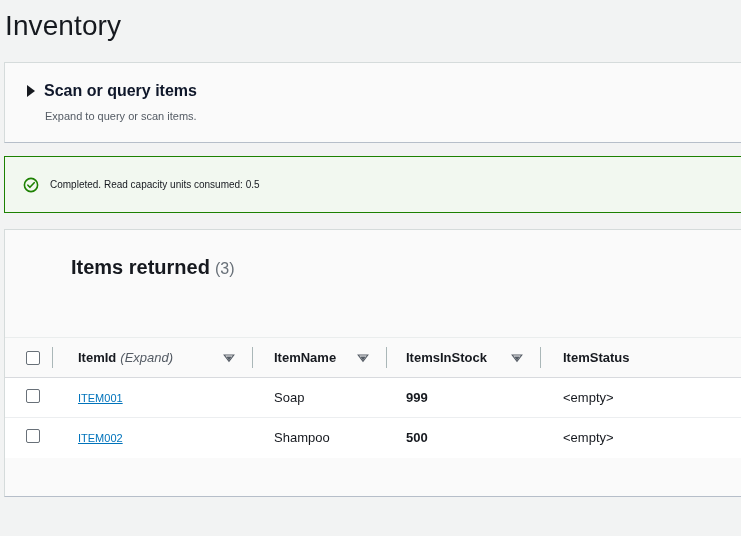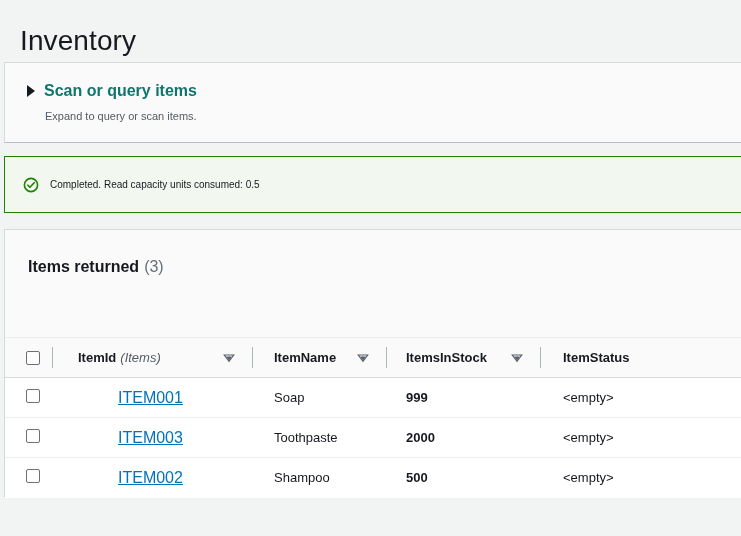--- a/index.html
+++ b/index.html
@@ -21,21 +21,21 @@
     height: 62px;
     padding: 8px 0 0 4px;
     background: #f2f3f3;
   }
   .page-title {
     font-size: 28px;
     font-weight: 400;
     color: #16191f;
     line-height: 36px;
     letter-spacing: 0.1px;
-    margin: 15px;
+    margin: 0;
     padding-left: 1px;
   }
 
   
   .card {
     background: #ffffff;
     border: 1px solid #e4e6e7;
     border-top: 1px solid #d5dbdb;
     border-left: 1px solid #d5dbdb;
     border-bottom: 1px solid #b6bec9;
@@ -70,21 +70,21 @@
     top: 1px;
     width: 0;
     height: 0;
     border-top: 6px solid transparent;
     border-bottom: 6px solid transparent;
     border-left: 8px solid #16191f;
   }
   .expandable-title {
     font-size: 16px;
     font-weight: bold;
-    color: #0f766e;
+    color: #0f172a;
     line-height: 20px;
   }
   .expandable-desc {
     font-size: 11px;
     color: #545b64;
     padding-left: 40px;
     margin-top: 7px;
     line-height: 16px;
   }
 
@@ -117,24 +117,25 @@
   .table-card {
     margin-top: 16px;
     background: #fafafa;
     height: 268px;
   }
   .table-head-bar {
     height: 107px;
     padding: 27px 0 0 23px;
   }
   .table-title {
-    font-size: 16px;
+    font-size: 20px;
     font-weight: bold;
     color: #16191f;
     line-height: 20px;
+    margin-left: 43px;
   }
   .table-count {
     font-size: 16px;
     font-weight: normal;
     color: #687078;
     margin-left: 5px;
   }
 
   table.items {
     width: 100%;
@@ -214,23 +215,22 @@
     border: 1px solid #687078;
     border-radius: 2px;
     background: #ffffff;
     display: inline-block;
     cursor: pointer;
   }
 
   .item-link {
     color: #0073bb;
     text-decoration: underline;
-    font-size: 16px;
+    font-size: 11px;
     cursor: pointer;
-    margin-left: 40px;
   }
 </style>
 </head>
 <body>
 
 <div class="page-header">
   <h1 class="page-title">Inventory</h1>
 </div>
 
 <div class="card expandable">
@@ -259,21 +259,21 @@
     <thead>
       <tr>
         <th class="col-check">
           <div class="th-inner th-sep cell-pad-check">
             <span class="checkbox"></span>
           </div>
         </th>
         <th class="col-id">
           <div class="th-inner th-sep cell-pad-id">
             <span class="th-label-id">ItemId</span>
-            <span class="th-type">(Items)</span>
+            <span class="th-type">(Expand)</span>
             <svg class="sort-icon" viewBox="0 0 12 12">
               <path d="M1.2 3 L10.8 3 L6 9.4 Z" fill="none" stroke="#545b64" stroke-width="1.1"></path>
               <path d="M3.2 4.6 L8.8 4.6 L6 8.4 Z" fill="#545b64"></path>
             </svg>
           </div>
         </th>
         <th class="col-name">
           <div class="th-inner th-sep cell-pad-name">
             <span>ItemName</span>
             <svg class="sort-icon" viewBox="0 0 12 12">
@@ -311,43 +311,26 @@
           <div class="cell-pad-name">Soap</div>
         </td>
         <td class="col-stock">
           <div class="cell-pad-stock">999</div>
         </td>
         <td>
           <div class="cell-pad-status">&lt;empty&gt;</div>
         </td>
       </tr>
 
+
       <tr class="data-row">
         <td class="col-check">
           <div class="cell-pad-check"><span class="checkbox"></span></div>
         </td>
         <td class="col-id">
-          <div class="cell-pad-id"><span class="item-link">ITEM003</span></div>
-        </td>
-        <td class="col-name">
-          <div class="cell-pad-name">Toothpaste</div>
-        </td>
-        <td class="col-stock">
-          <div class="cell-pad-stock">2000</div>
-        </td>
-        <td>
-          <div class="cell-pad-status">&lt;empty&gt;</div>
-        </td>
-      </tr>
-
-      <tr class="data-row">
-        <td class="col-check">
-          <div class="cell-pad-check"><span class="checkbox"></span></div>
-        </td>
-        <td class="col-id">
           <div class="cell-pad-id"><span class="item-link">ITEM002</span></div>
         </td>
         <td class="col-name">
           <div class="cell-pad-name">Shampoo</div>
         </td>
         <td class="col-stock">
           <div class="cell-pad-stock">500</div>
         </td>
         <td>
           <div class="cell-pad-status">&lt;empty&gt;</div>

